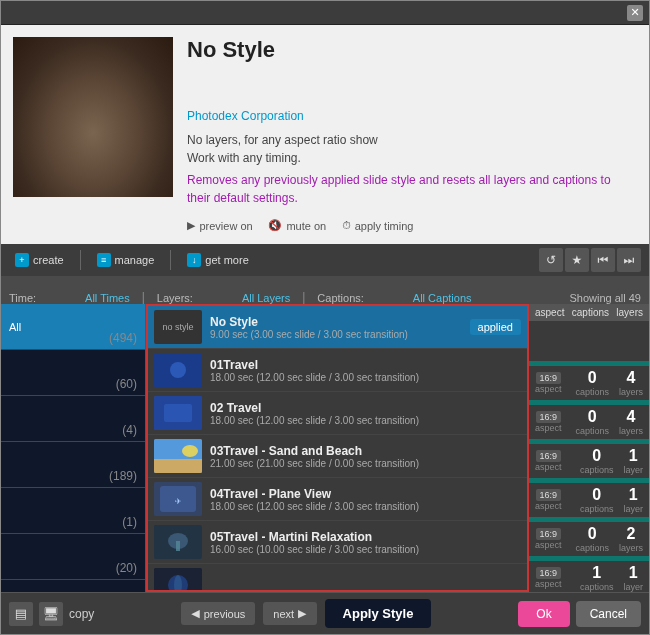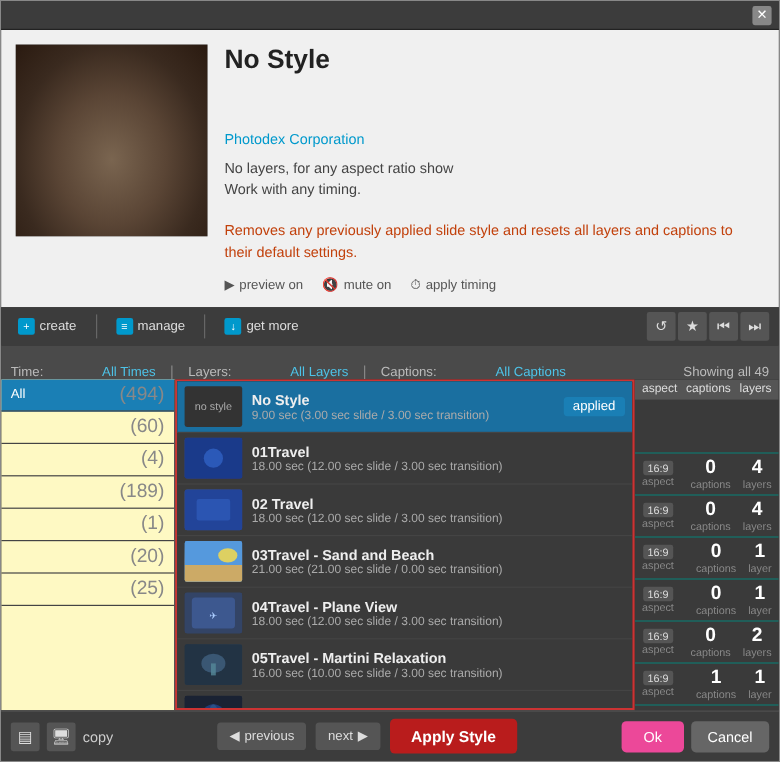--- a/index.html
+++ b/index.html
@@ -75,24 +75,24 @@
     .style-company {
       color: #0099cc;
       font-size: 12px;
       margin-bottom: 4px;
       margin-top: 40px;
     }
     .style-desc {
       color: #444;
       font-size: 12px;
       line-height: 1.5;
-      margin-bottom: 12px;
+      margin-bottom: 0;
     }
     .style-note {
-      color: #c2410c;
+      color: #a21caf;
       font-size: 12px;
       line-height: 1.5;
     }
     .preview-controls {
       display: flex;
       gap: 16px;
       margin-top: auto;
       padding-top: 8px;
       align-items: center;
     }
@@ -185,39 +185,40 @@
       color: #bbb;
       font-size: 11px;
     }
     .main-content {
       display: flex;
       flex: 1;
       overflow: hidden;
     }
     .left-panel {
       width: 145px;
-      background: #fef9c3;
+      background: #0f172a;
       flex-shrink: 0;
       overflow-y: auto;
       border-right: 1px solid #555;
     }
     .left-item {
       padding: 4px 8px;
       color: #ccc;
       font-size: 11px;
       cursor: pointer;
       border-bottom: 1px solid #444;
       display: flex;
       align-items: center;
       justify-content: space-between;
     }
     .left-item.active { background: #1a7fb5; color: #fff; }
     .left-count {
       color: #888;
-      font-size: 16px;
+      font-size: 12px;
+      margin-top: 23px;
     }
     .style-list {
       flex: 1;
       overflow-y: auto;
       background: #3a3a3a;
       border: 2px solid #cc3333;
     }
     .style-item {
       display: flex;
       align-items: center;
@@ -269,21 +270,21 @@
       padding: 3px 6px;
       color: #ddd;
       font-size: 10px;
       display: flex;
       justify-content: space-between;
     }
     .right-item {
       display: flex;
       align-items: center;
       padding: 3px 6px;
-      border-bottom: 1px solid #0f766e;
+      border-bottom: 5px solid #0f766e;
       gap: 4px;
       cursor: pointer;
     }
     .aspect-badge {
       background: #555;
       color: #ddd;
       padding: 1px 4px;
       border-radius: 2px;
       font-size: 9px;
       text-align: center;
@@ -350,21 +351,21 @@
       color: #ddd;
       padding: 5px 10px;
       cursor: pointer;
       border-radius: 3px;
       font-size: 11px;
       display: flex;
       align-items: center;
       gap: 4px;
     }
     .apply-btn {
-      background: #b91c1c;
+      background: #0f172a;
       border: none;
       color: #fff;
       padding: 7px 18px;
       cursor: pointer;
       border-radius: 4px;
       font-size: 13px;
       font-weight: bold;
     }
     .bottom-right {
       display: flex;

